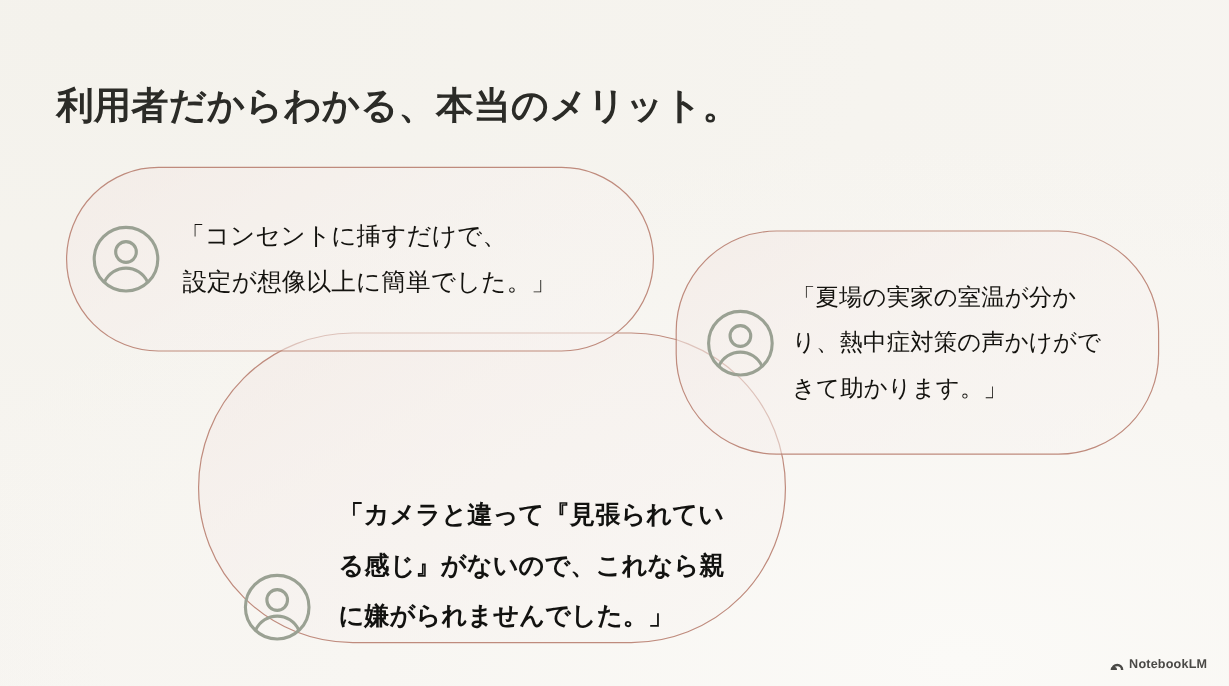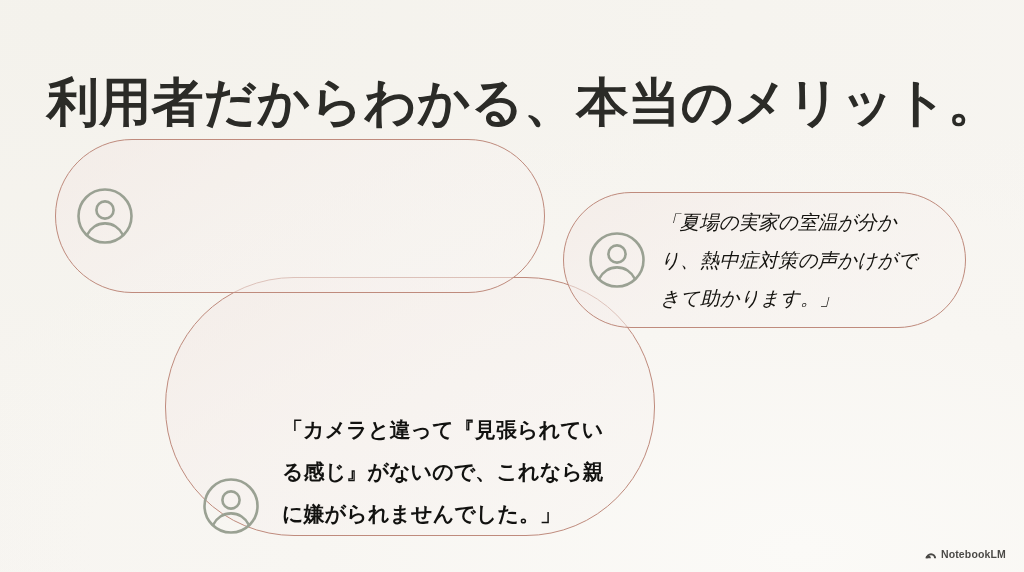--- a/index.html
+++ b/index.html
@@ -24,21 +24,21 @@
       radial-gradient(120% 110% at 6% 4%, #f4f2ec 0%, #f6f4ef 55%, #f7f5f1 100%);
     overflow: hidden;
   }
 
   
   #title {
     position: absolute;
     left: 47px;
     top: 42px;
     width: 900px;
-    font-size: 52px;
+    font-size: 31px;
     line-height: 50px;
     font-weight: 700;
     letter-spacing: 0.2px;
     color: #2b2b27;
     white-space: nowrap;
   }
 
   
   .bubble {
     position: absolute;
@@ -57,24 +57,23 @@
     top: 139px;
     width: 490px;
     height: 154px;
     border-radius: 77px;
     z-index: 3;
   }
   #bubble-2 {
     left: 563px;
     top: 192px;
     width: 403px;
-    height: 136px;
+    height: 187px;
     border-radius: 84px;
     z-index: 2;
-    font-style: italic;
   }
   #bubble-3 {
     left: 165px;
     top: 277px;
     width: 490px;
     height: 259px;
     border-radius: 129px;
     z-index: 1;
     align-items: flex-end;
   }
@@ -146,20 +145,22 @@
   <h1 id="title">利用者だからわかる、本当のメリット。</h1>
 
   <div class="bubble" id="bubble-1">
     <span class="avatar">
       <svg viewBox="0 0 58 58" width="58" height="58" aria-hidden="true">
         <circle cx="29" cy="29" r="26.5" fill="none" stroke="#9aa193" stroke-width="2.6"></circle>
         <circle cx="29" cy="23" r="8.6" fill="none" stroke="#9aa193" stroke-width="2.6"></circle>
         <path d="M11.2 47.8 A19.6 19.6 0 0 1 46.8 47.8" fill="none" stroke="#9aa193" stroke-width="2.6" stroke-linecap="round"></path>
       </svg>
     </span>
+    <div class="quote-text">「コンセントに挿すだけで、
+設定が想像以上に簡単でした。」</div>
   </div>
 
   <div class="bubble" id="bubble-2">
     <span class="avatar">
       <svg viewBox="0 0 58 58" width="58" height="58" aria-hidden="true">
         <circle cx="29" cy="29" r="26.5" fill="none" stroke="#9aa193" stroke-width="2.6"></circle>
         <circle cx="29" cy="23" r="8.6" fill="none" stroke="#9aa193" stroke-width="2.6"></circle>
         <path d="M11.2 47.8 A19.6 19.6 0 0 1 46.8 47.8" fill="none" stroke="#9aa193" stroke-width="2.6" stroke-linecap="round"></path>
       </svg>
     </span>

